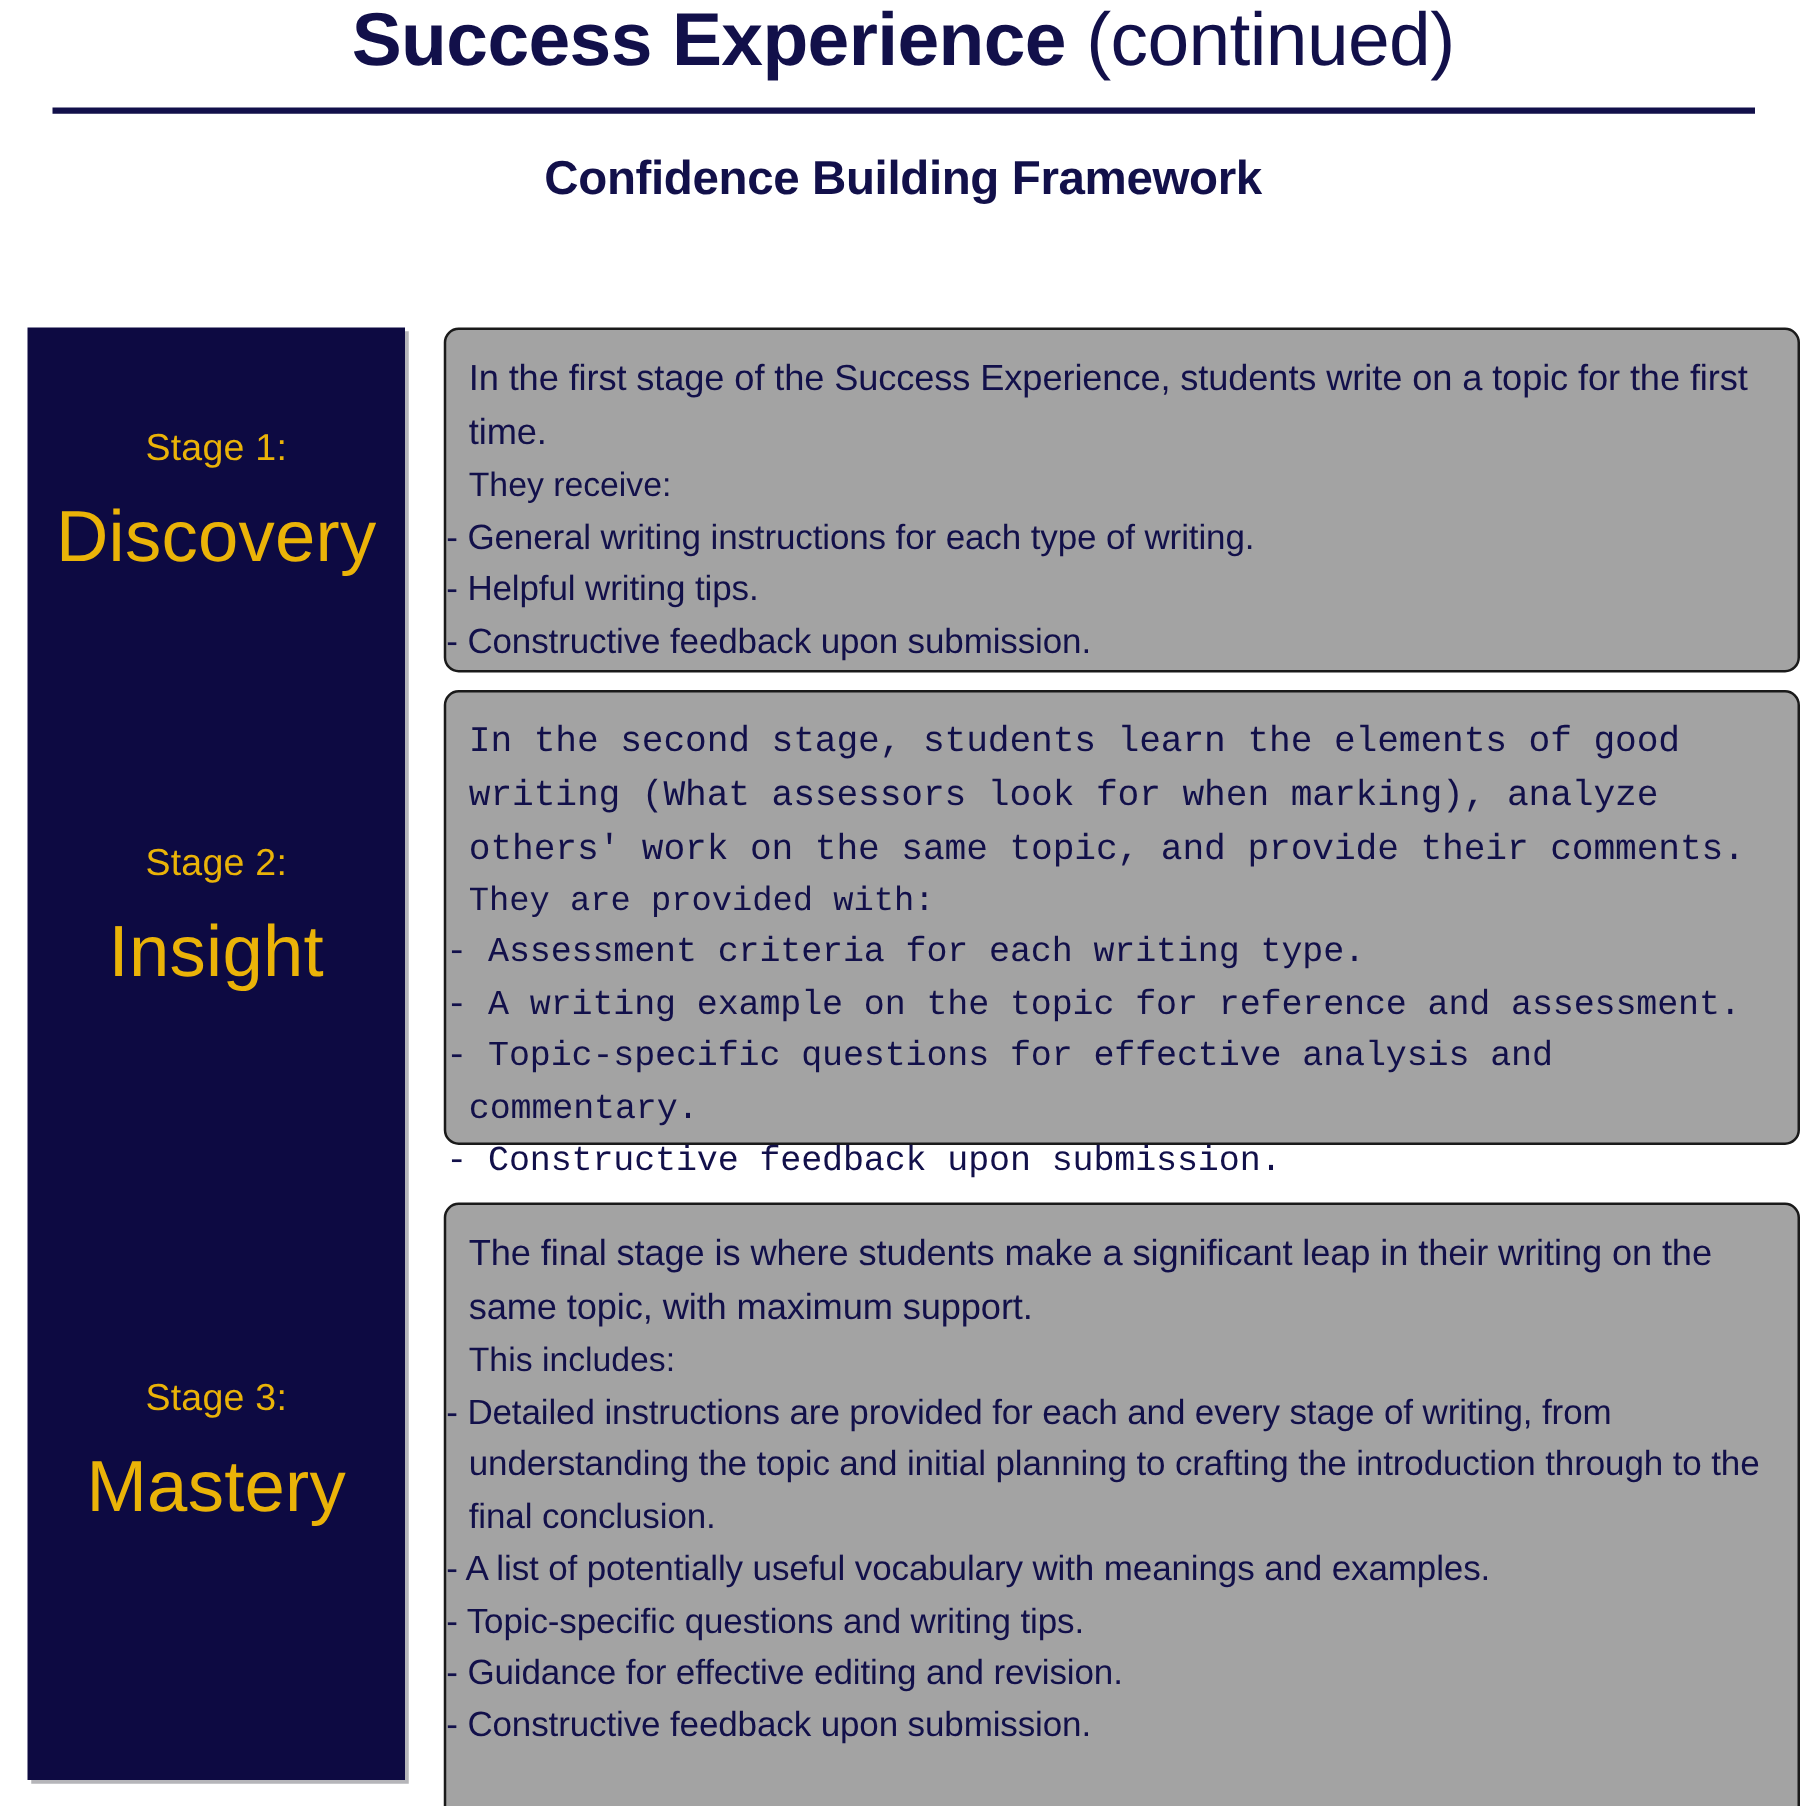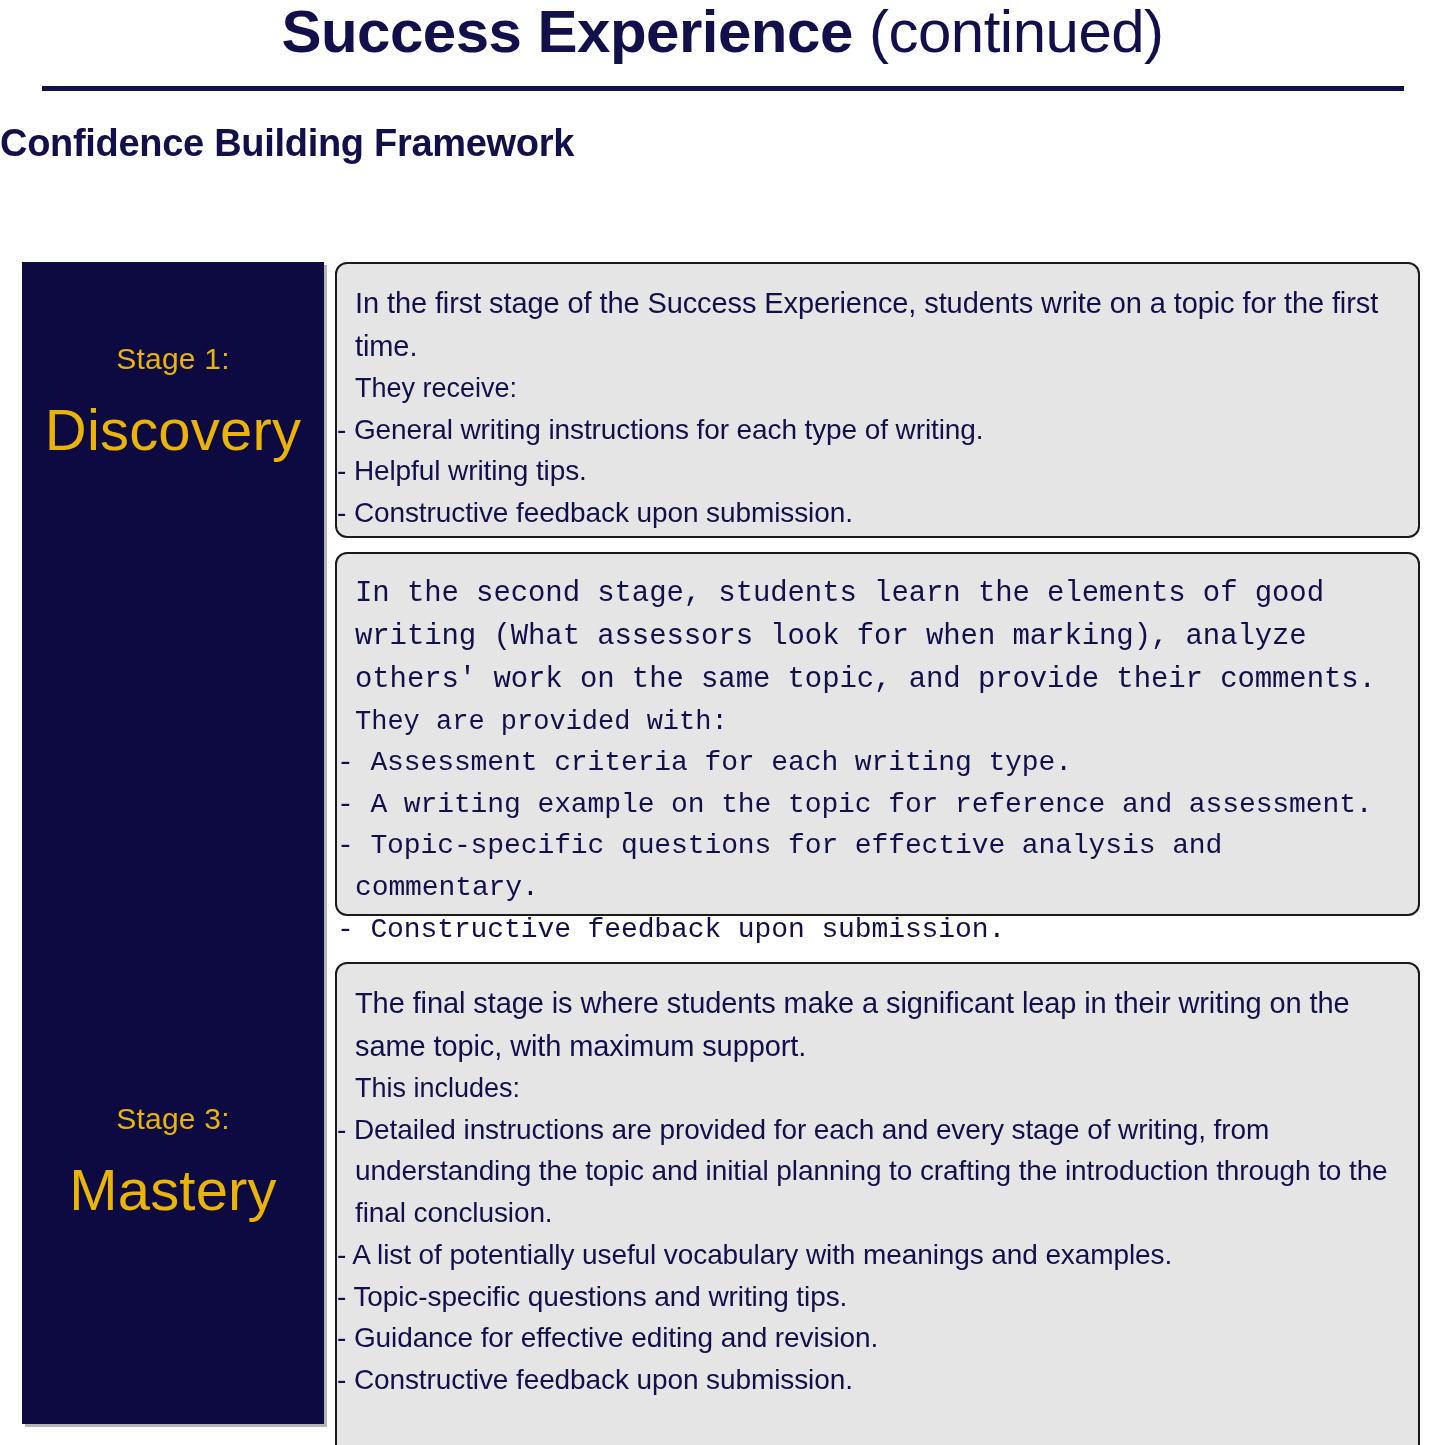--- a/index.html
+++ b/index.html
@@ -37,20 +37,21 @@
   .title-rule {
     margin: 23px auto 0 auto;
     width: 1362px;
     height: 5px;
     background: #12104a;
   }
 
   
   .framework-subtitle {
     margin-top: 31px;
+    text-align: center;
     font-size: 38px;
     font-weight: bold;
     color: #12104a;
     letter-spacing: -0.3px;
   }
 
   
   .framework-body {
     position: absolute;
     left: 22px;
@@ -87,26 +88,26 @@
     letter-spacing: 0.2px;
   }
 
   .rail-cell-1 { top: 80px; }
   .rail-cell-2 { top: 412px; }
   .rail-cell-3 { top: 840px; }
 
   
   .panel {
     position: absolute;
-    left: 313px;
+    left: 333px;
     width: 1085px;
     box-sizing: border-box;
     border: 2px solid #1a1a1a;
     border-radius: 12px;
-    background: #e5e5e5;
+    background: #a3a3a3;
     padding: 18px 24px 20px 18px;
   }
   .panel-1 { top: 0px;   height: 276px; }
   .panel-2 { top: 290px; height: 364px; font-family: Liberation Mono, monospace; }
   .panel-3 { top: 700px; height: 544px; }
 
   .panel p, .panel ul, .panel li {
     margin: 0;
     padding: 0;
     list-style: none;
@@ -148,20 +149,24 @@
 
 <div class="framework-body">
 
   <div class="stage-rail">
 
     <div class="rail-cell rail-cell-1">
       <div class="stage-index">Stage 1:</div>
       <div class="stage-name">Discovery</div>
     </div>
 
+    <div class="rail-cell rail-cell-2">
+      <div class="stage-index">Stage 2:</div>
+      <div class="stage-name">Insight</div>
+    </div>
 
     <div class="rail-cell rail-cell-3">
       <div class="stage-index">Stage 3:</div>
       <div class="stage-name">Mastery</div>
     </div>
 
   </div>
 
   <div class="panel panel-1">
     <p class="panel-line">In the first stage of the Success Experience, students write on a topic for the first time.</p>

